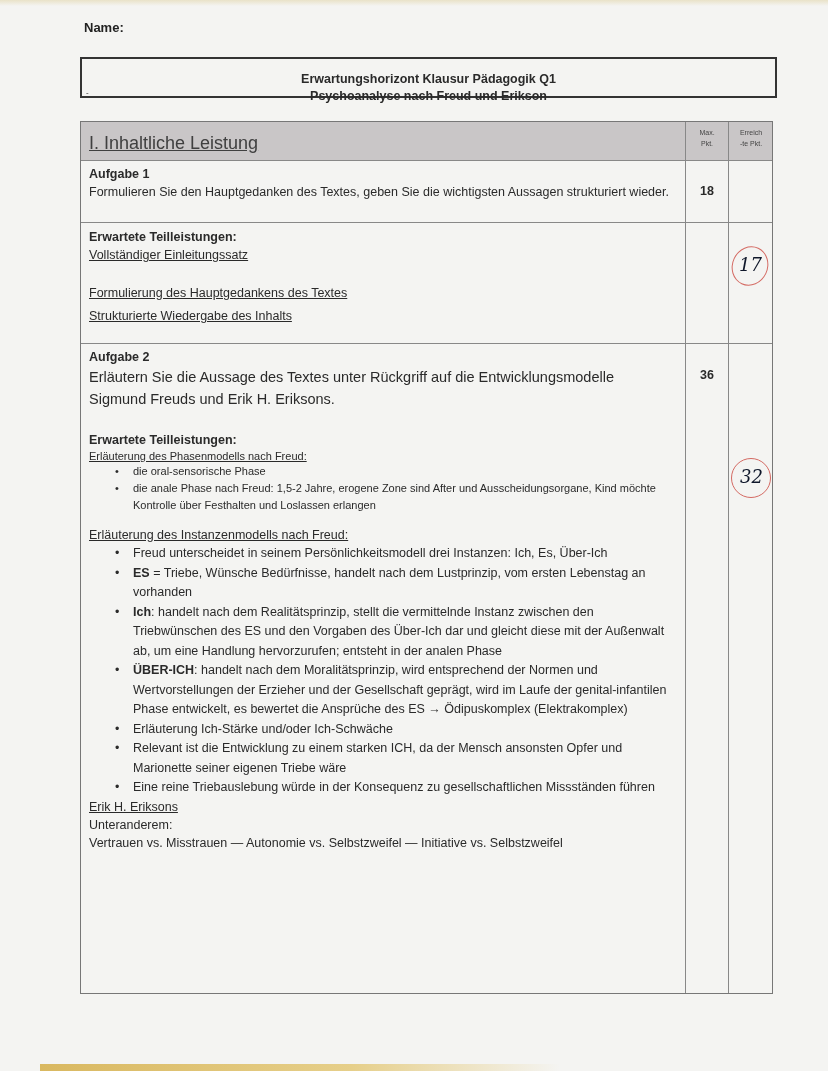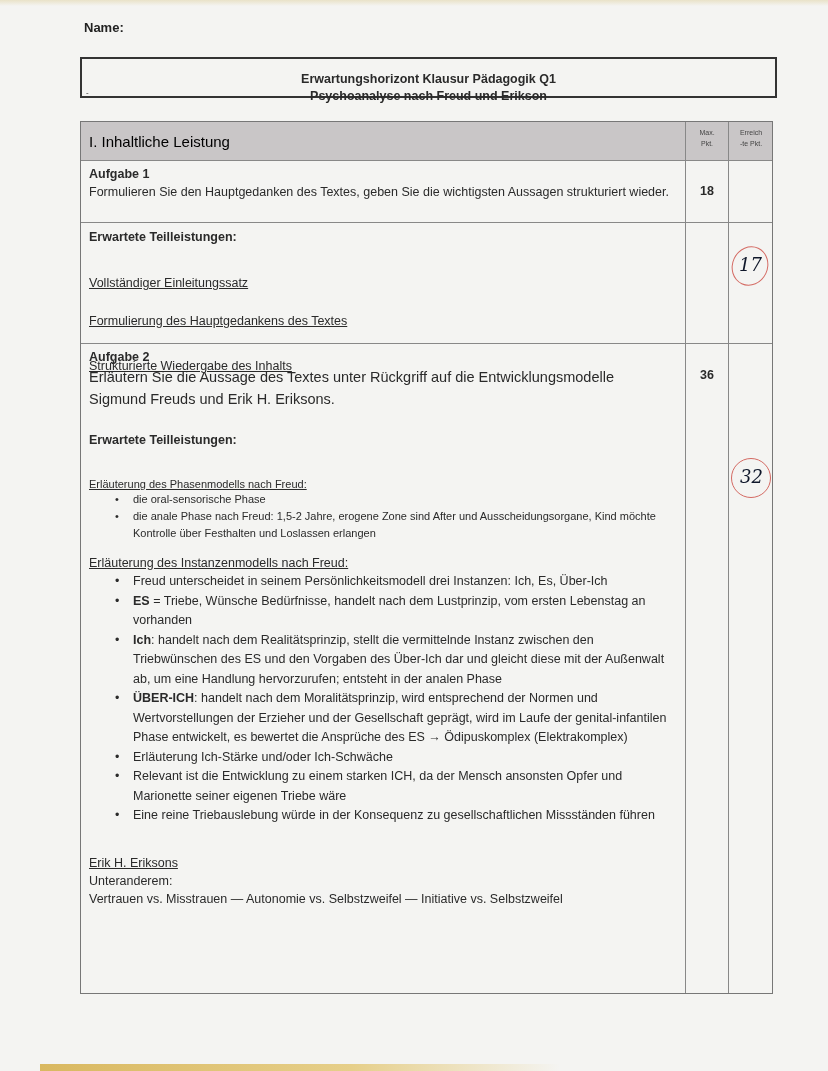--- a/index.html
+++ b/index.html
@@ -39,31 +39,31 @@
       border: 1px solid #777;
       background: transparent;
     }
     .vline { position: absolute; top: 0; width: 1px; height: 100%; background: #888; }
     .hline { position: absolute; left: 0; width: 100%; height: 1px; background: #888; }
     .header-row {
       position: absolute; left: 0; top: 0; width: 100%; height: 38px;
       background: #c9c6c7;
     }
     .header-title {
-      position: absolute; left: 8px; top: 11px; font-size: 15px; color: #000000;
+      position: absolute; left: 8px; top: 11px; font-size: 18px; color: #404040; text-decoration: underline;
     }
     .header-small {
       position: absolute; top: 5px; font-size: 7px; line-height: 11px; text-align: center; color: #444;
     }
     .cell { position: absolute; left: 8px; width: 590px; }
     .bold { font-weight: bold; }
     .t13 { font-size: 12.5px; line-height: 18px; }
     .t15 { font-size: 14.5px; line-height: 22px; }
     .t11 { font-size: 11px; line-height: 17px; }
-    .ul { text-decoration: underline; margin-top: 28px; }
+    .ul { text-decoration: underline; }
     .pts {
       position: absolute; left: 605px; width: 42px; text-align: center;
       font-weight: bold; font-size: 12.5px;
     }
     ul.bul { list-style: none; padding-left: 44px; }
     ul.bul li { position: relative; }
     ul.bul li::before {
       content: "•"; position: absolute; left: -18px; top: 0;
     }
     .mark {
@@ -112,21 +112,21 @@
     <div class="cell t13" style="top:43px;">
       <div class="bold">Aufgabe 1</div>
       <div>Formulieren Sie den Hauptgedanken des Textes, geben Sie die wichtigsten Aussagen strukturiert wieder.</div>
     </div>
     <div class="pts" style="top:62px;">18</div>
 
     <div class="cell t13" style="top:106px;">
       <div class="bold">Erwartete Teilleistungen:</div>
       <div class="ul">Vollständiger Einleitungssatz</div>
       <div class="ul" style="margin-top:20px;">Formulierung des Hauptgedankens des Textes</div>
-      <div class="ul" style="margin-top:27px;">Strukturierte Wiedergabe des Inhalts</div>
+      <div class="ul" style="margin-top:5px;">Strukturierte Wiedergabe des Inhalts</div>
     </div>
     <div class="mark" style="left:653px;top:124px;width:36px;height:40px;">
       <span class="ring" style="left:-2px;top:0;width:36px;height:40px;transform:rotate(25deg);"></span>
       <span style="position:absolute;left:5px;top:8px;">17</span>
     </div>
 
     <div class="cell" style="top:226px;">
       <div class="bold t13">Aufgabe 2</div>
       <div class="t15" style="width:585px;">Erläutern Sie die Aussage des Textes unter Rückgriff auf die Entwicklungsmodelle Sigmund Freuds und Erik H. Eriksons.</div>
     </div>

